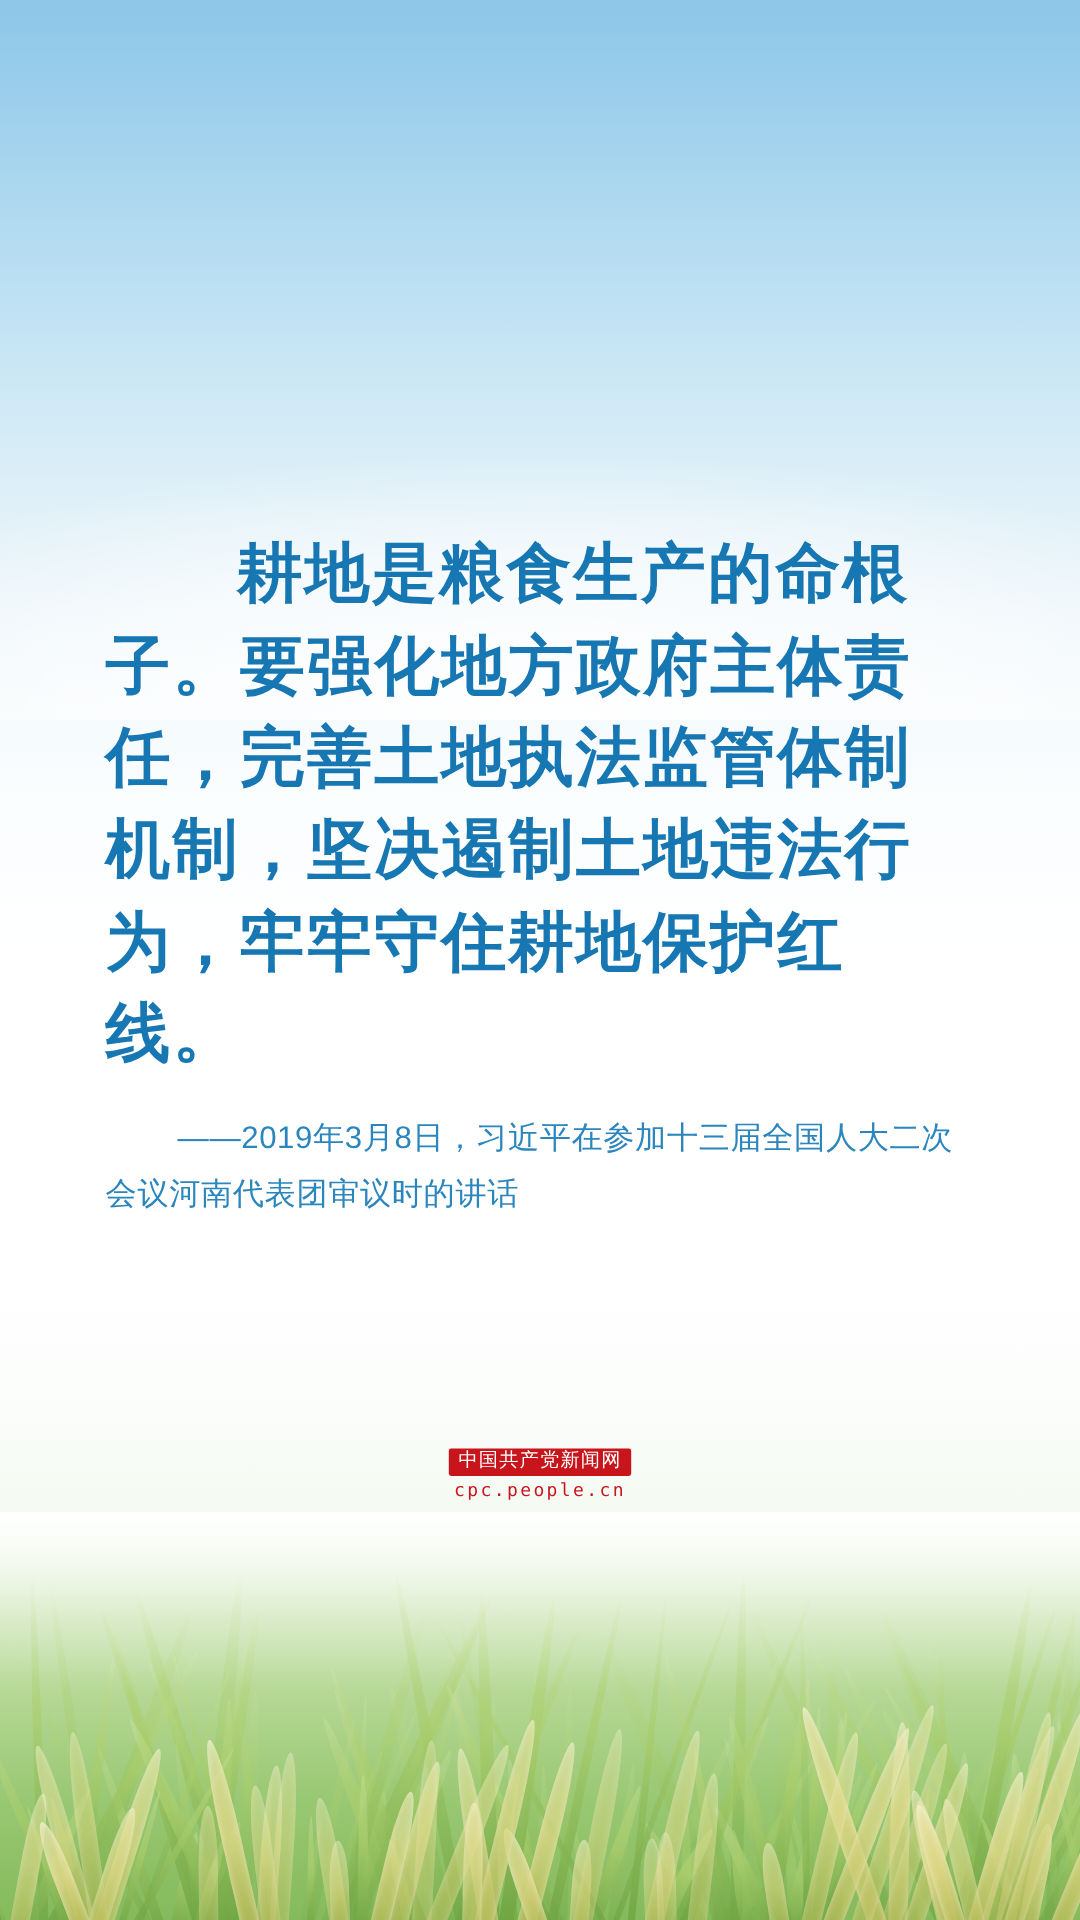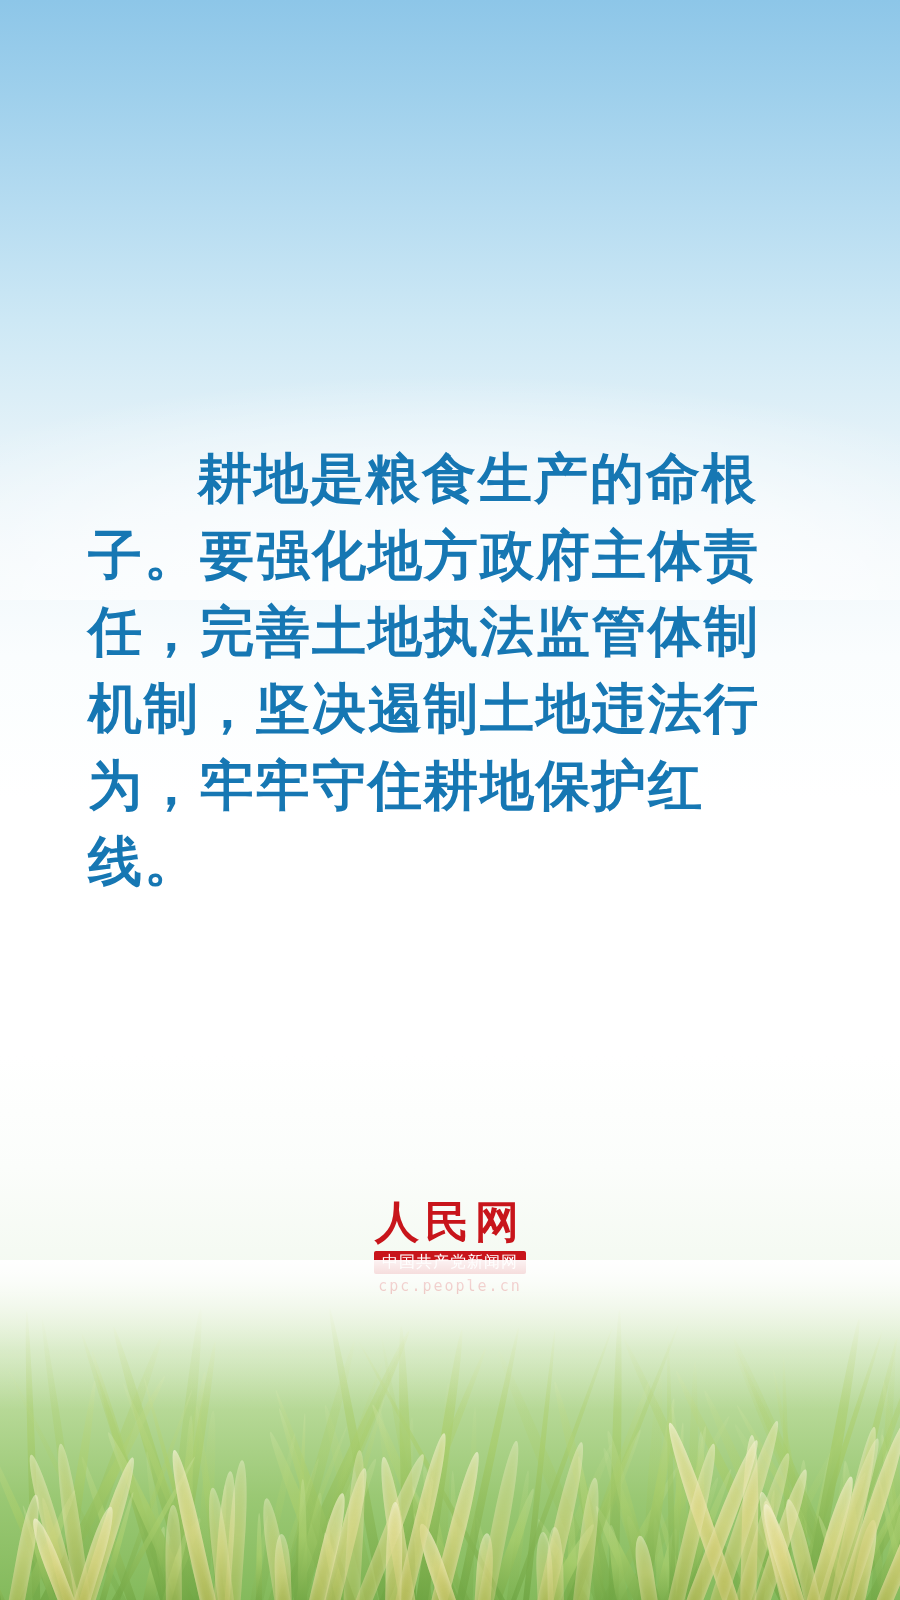--- a/index.html
+++ b/index.html
@@ -197,25 +197,25 @@
 </style>
 </head>
 <body>
 
 <div class="poster">
 
   <div class="sky-glow"></div>
 
   <div class="quote-block">
     <p class="quote-text">耕地是粮食生产的命根子。要强化地方政府主体责任，完善土地执法监管体制机制，坚决遏制土地违法行为，牢牢守住耕地保护红线。</p>
+    <div class="quote-source">——2019年3月8日，习近平在参加十三届全国人大二次会议河南代表团审议时的讲话</div>
   </div>
 
   <div class="logo-bar">
     <div class="people-logo">
-      <div class="cn-mark">人民网</div>
       <div class="cn-sub">中国共产党新闻网</div>
       <div class="en-sub">cpc.people.cn</div>
     </div>
   </div>
 
   <div class="field">
     <div class="field-base"></div>
     <div id="grass">
         <div class="blade" style="left:67.1px;height:125.9px;width:9.9px;transform:rotate(-13.4deg);opacity:0.94;"></div>
         <div class="blade" style="left:6.6px;height:92.7px;width:6.4px;transform:rotate(-23.3deg);opacity:0.89;"></div>

